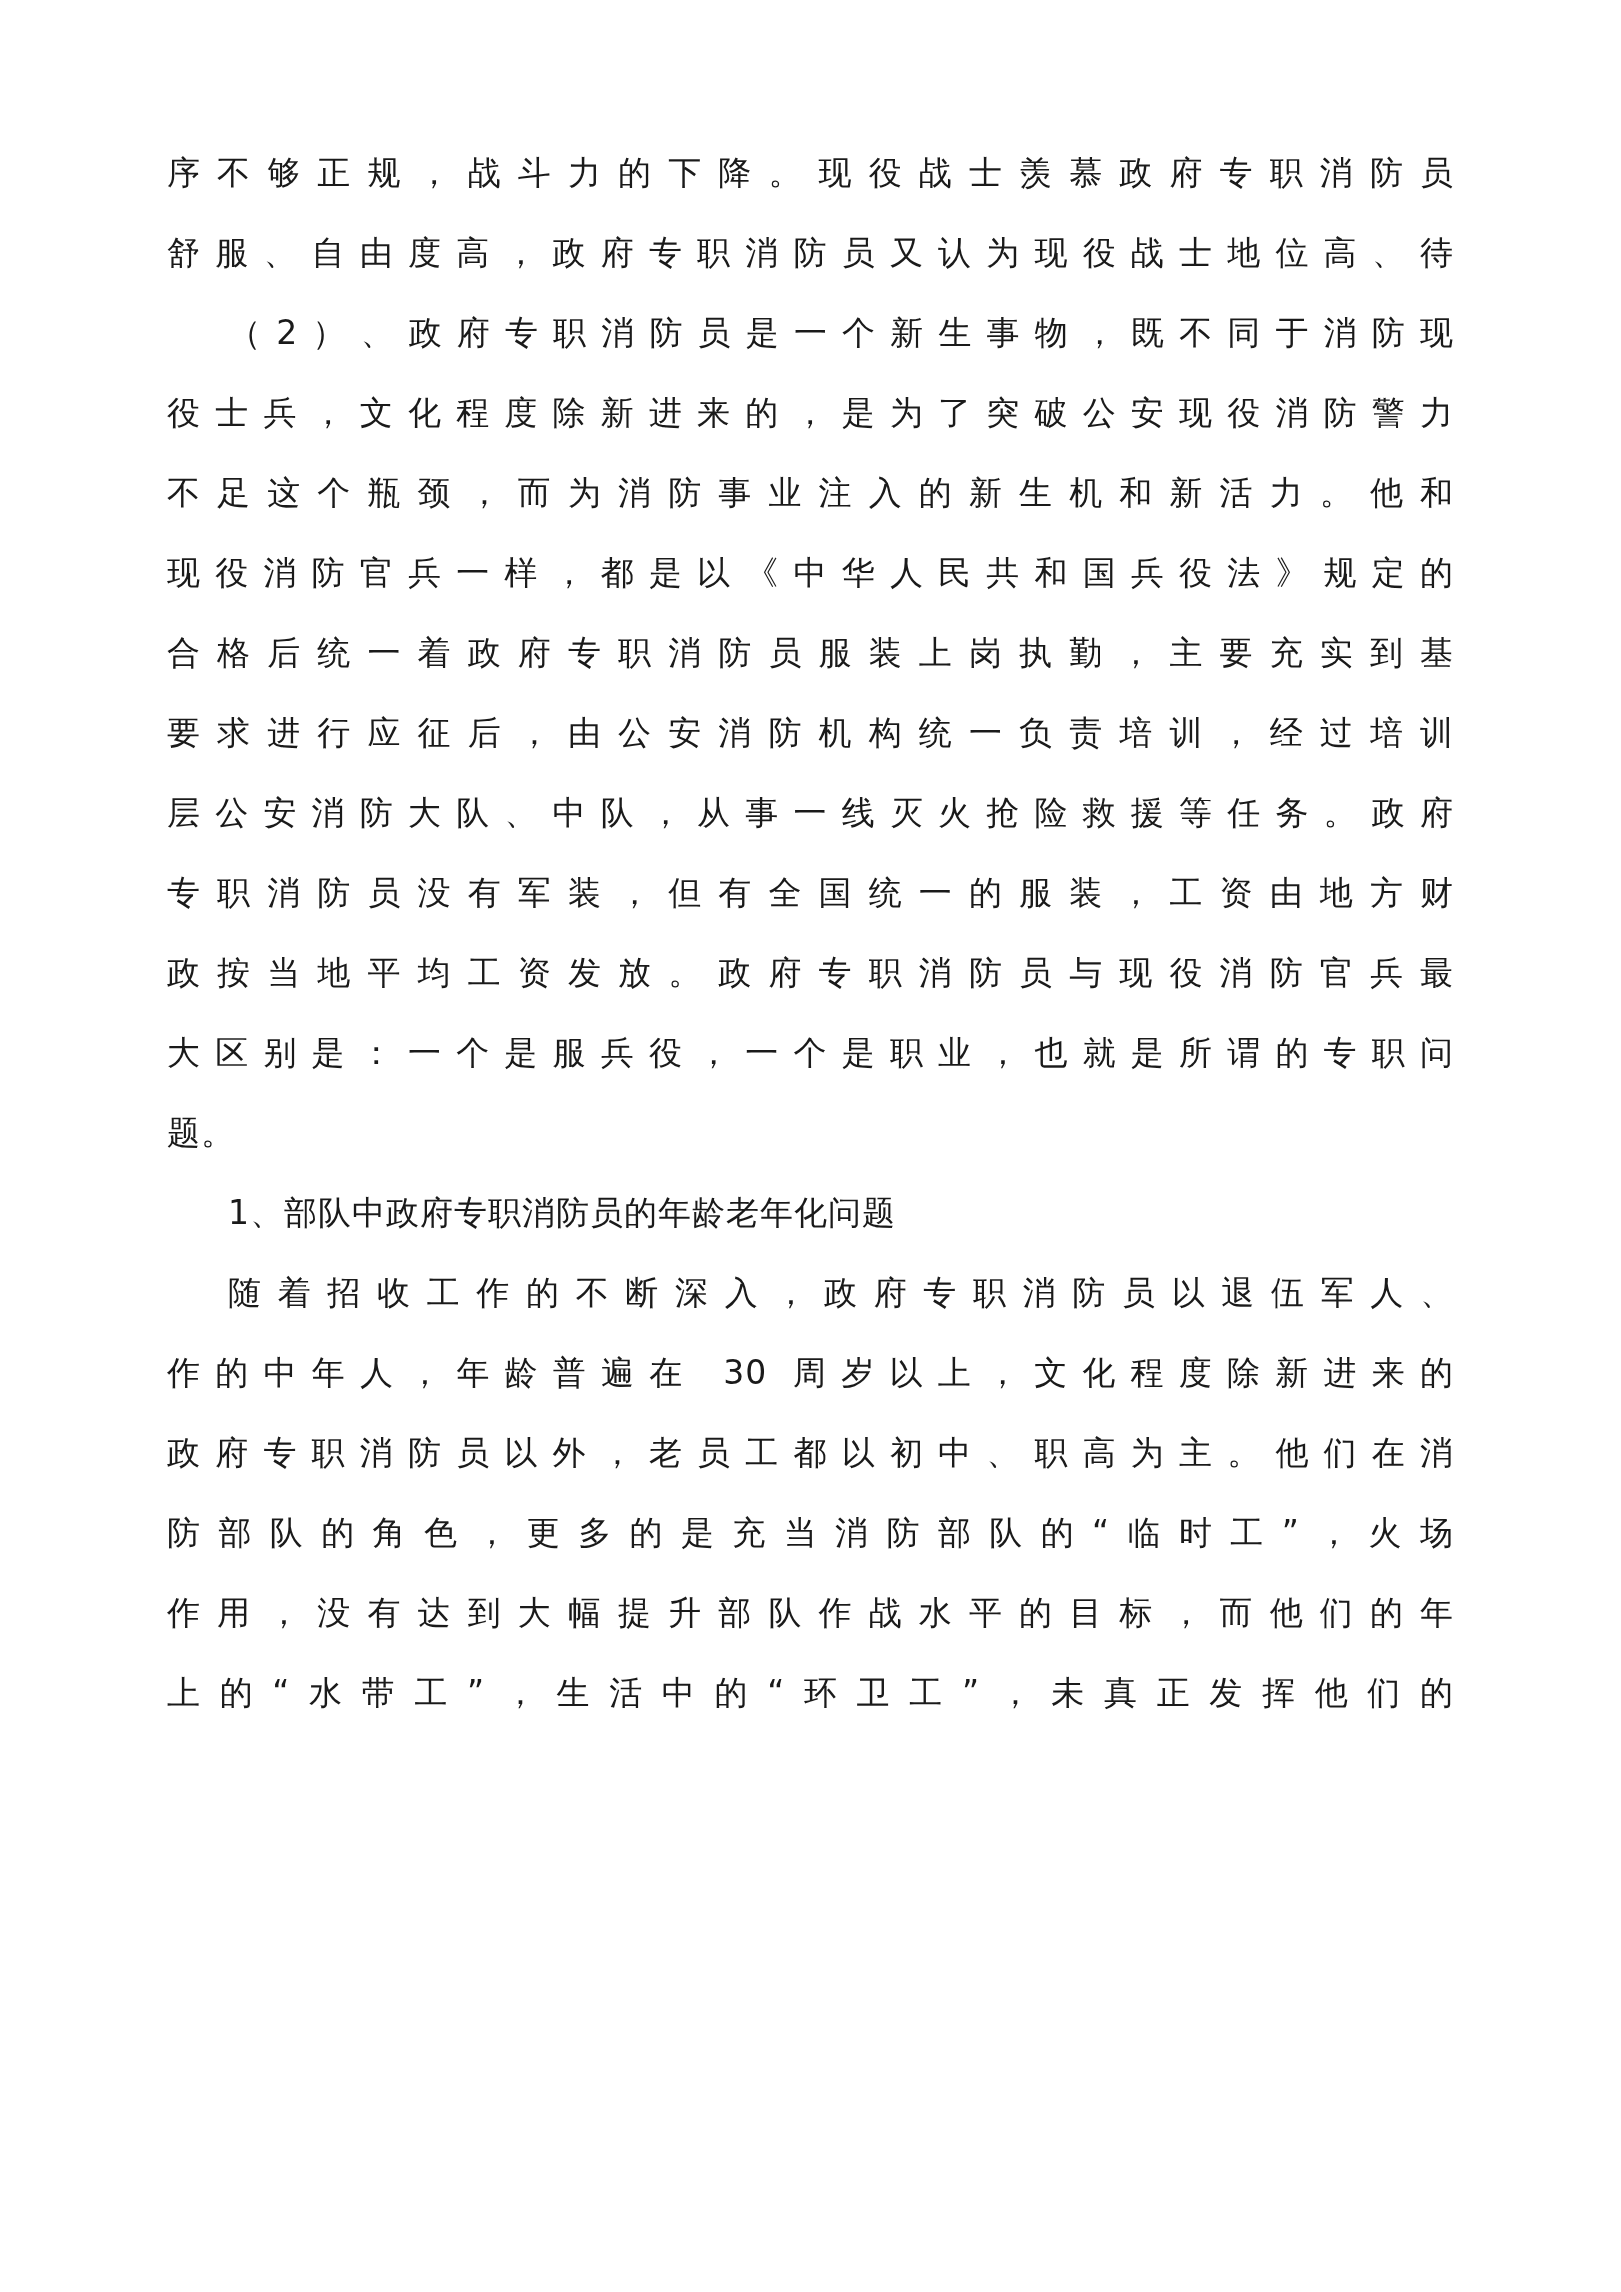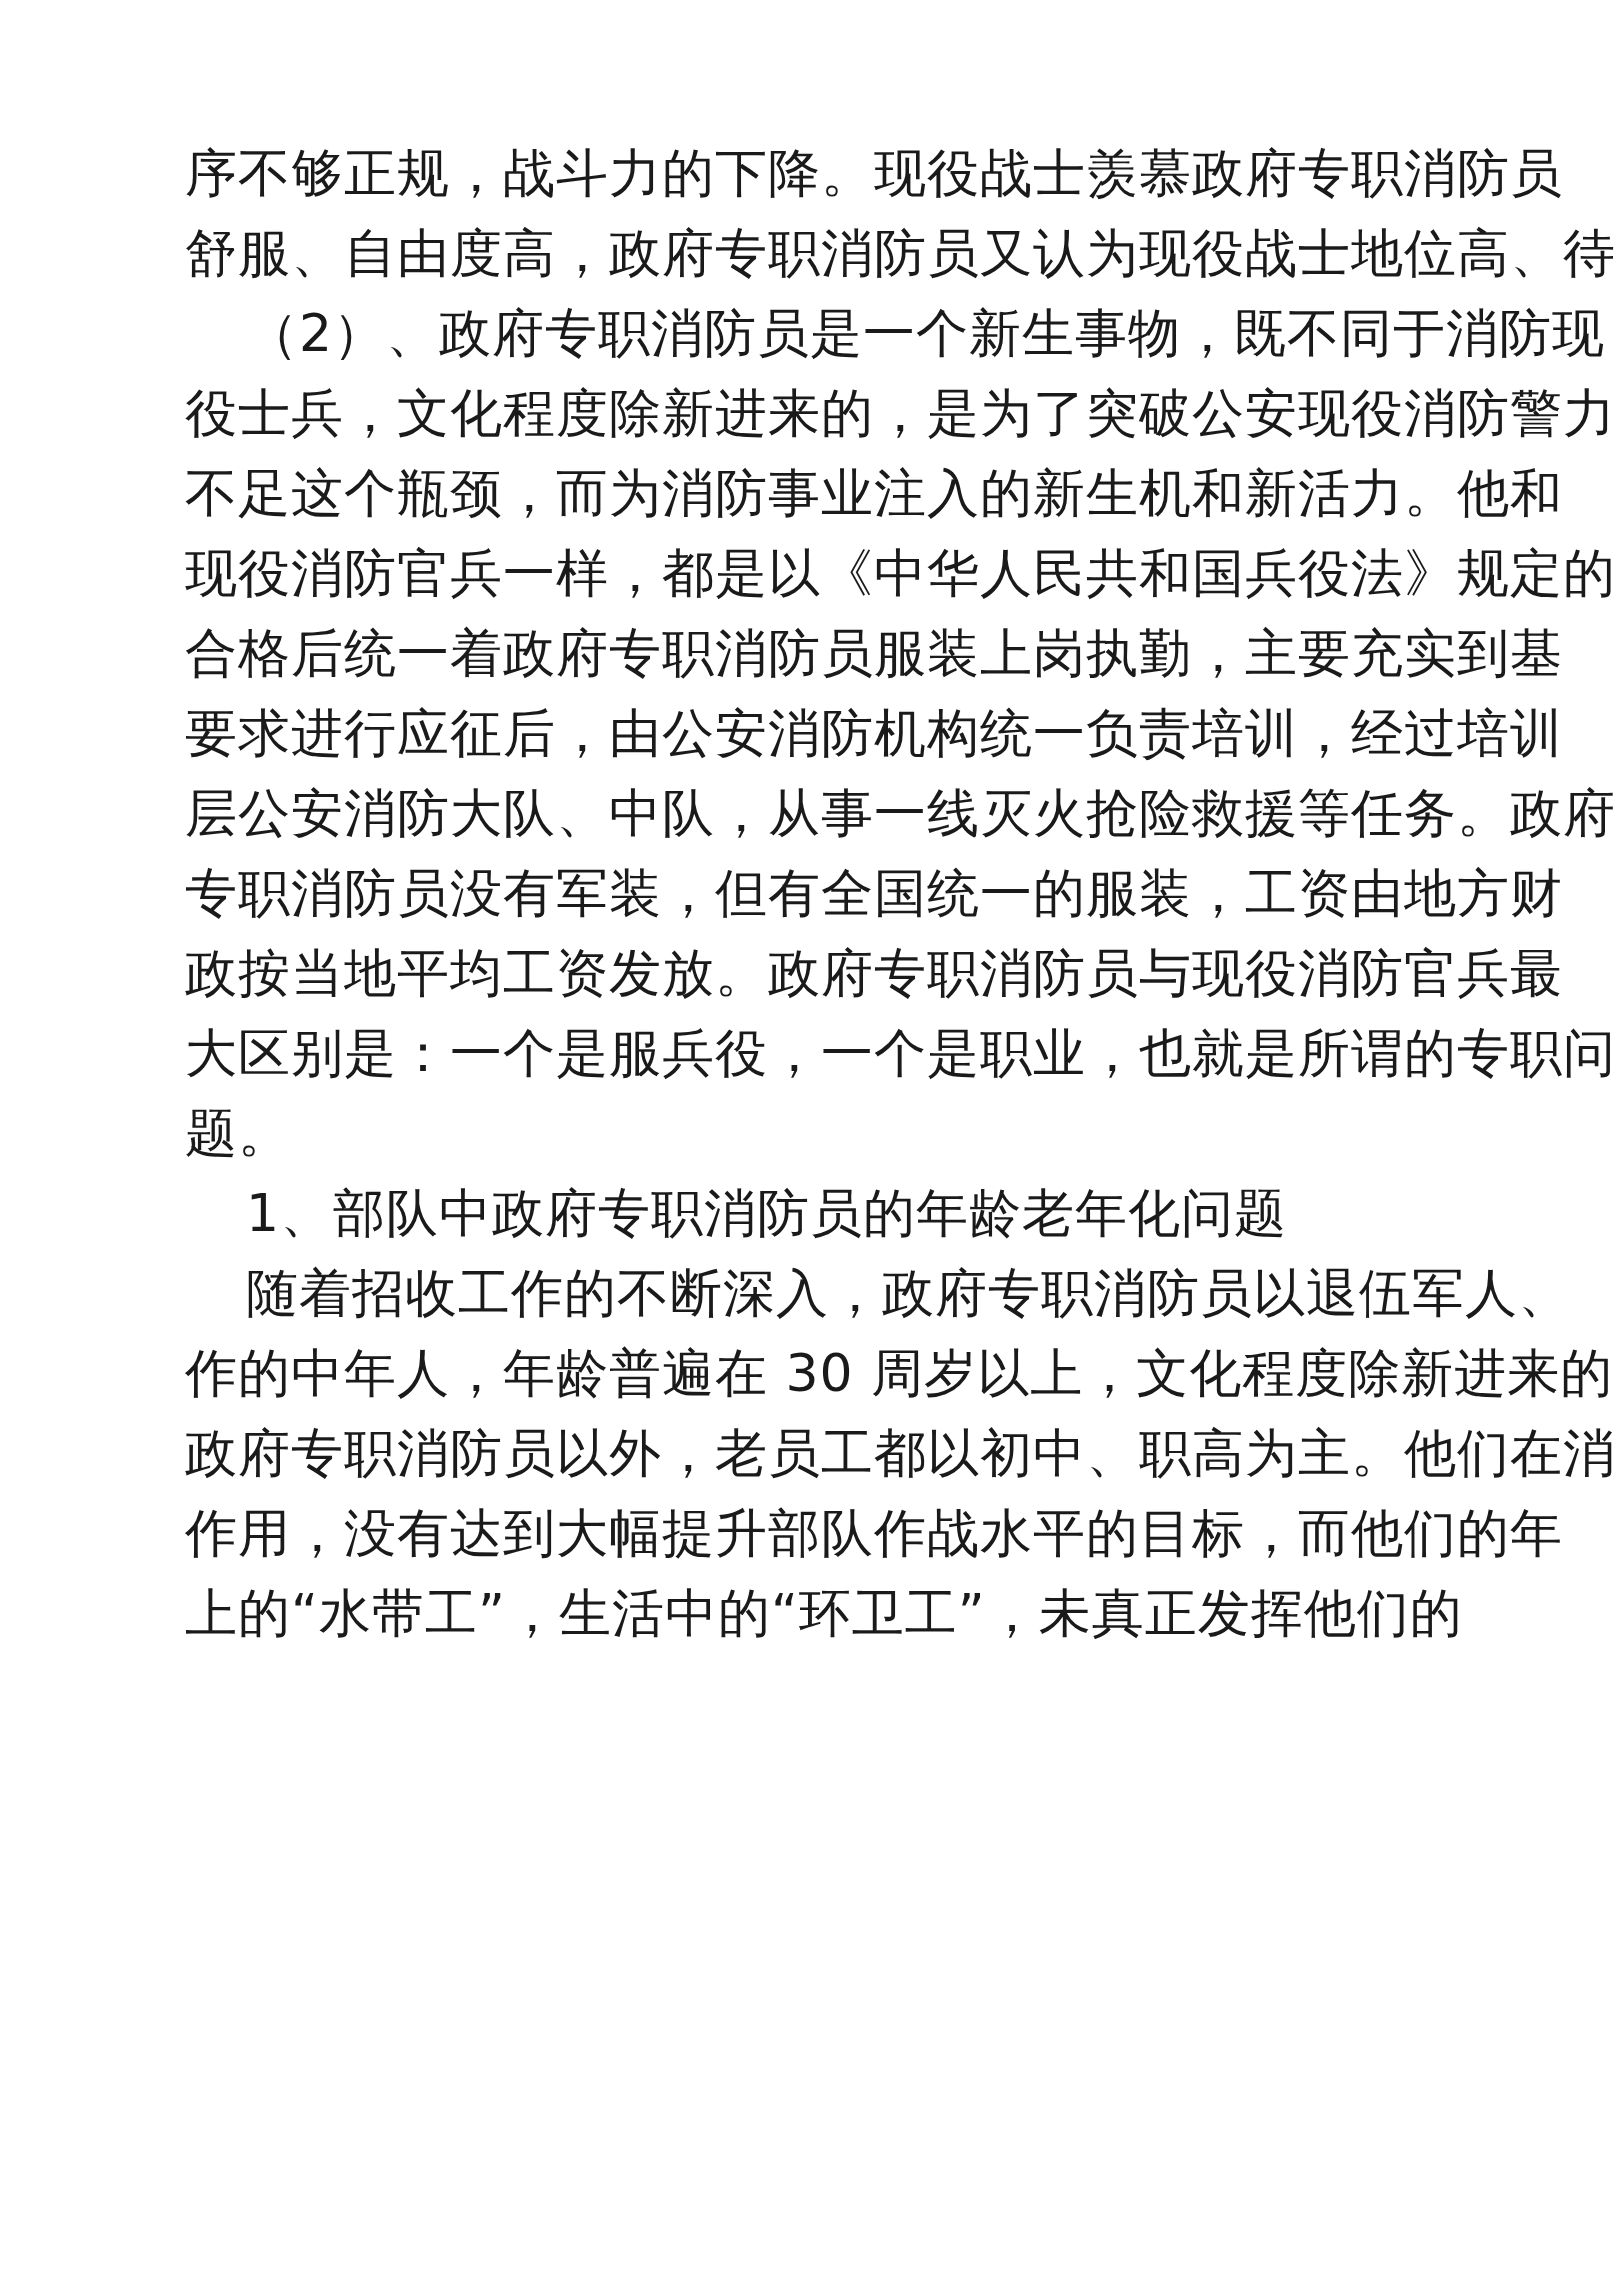--- a/index.html
+++ b/index.html
@@ -23,29 +23,28 @@
   .content {
     box-sizing: border-box;
     padding: 133px 167px 0 167px;
     width: 1621px;
   }
   .paragraph {
     margin: 0;
     padding: 0;
   }
   .line {
-    font-size: 52px;
+    font-size: 33px;
     line-height: 80px;
     height: 80px;
     white-space: nowrap;
     text-align: justify;
     text-align-last: justify;
     letter-spacing: 1px;
     overflow: visible;
-    margin-left: 18px;
   }
   .line.lastline {
     text-align-last: left;
   }
   .line.indent {
     text-indent: 61px;
   }
 </style>
 </head>
 <body>
@@ -73,19 +72,20 @@
     </div>
 
     <div class="paragraph">
       <div class="line lastline indent">1、部队中政府专职消防员的年龄老年化问题</div>
     </div>
 
     <div class="paragraph">
       <div class="line indent">随着招收工作的不断深入，政府专职消防员以退伍军人、</div>
       <div class="line">作的中年人，年龄普遍在 30 周岁以上，文化程度除新进来的</div>
       <div class="line">政府专职消防员以外，老员工都以初中、职高为主。他们在消</div>
+      <div class="line">防部队的角色，更多的是充当消防部队的“临时工”，火场</div>
       <div class="line">作用，没有达到大幅提升部队作战水平的目标，而他们的年</div>
       <div class="line">上的“水带工”，生活中的“环卫工”，未真正发挥他们的</div>
     </div>
 
   </div>
 </div>
 
 
 </body></html>

